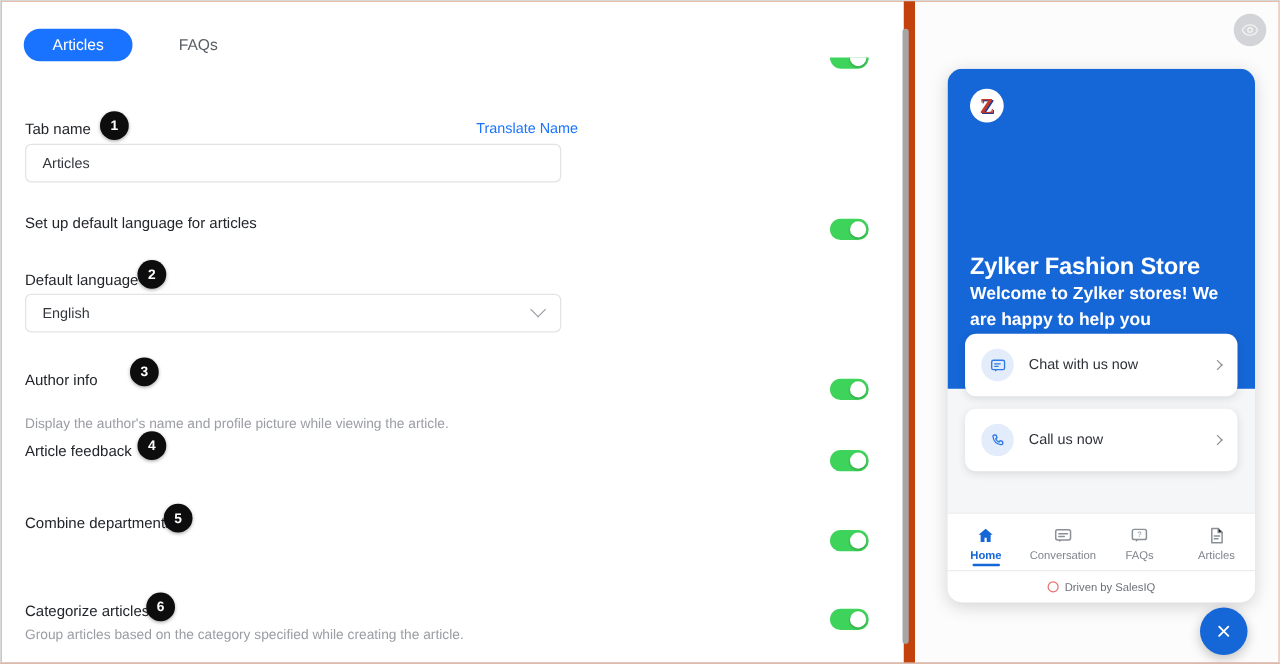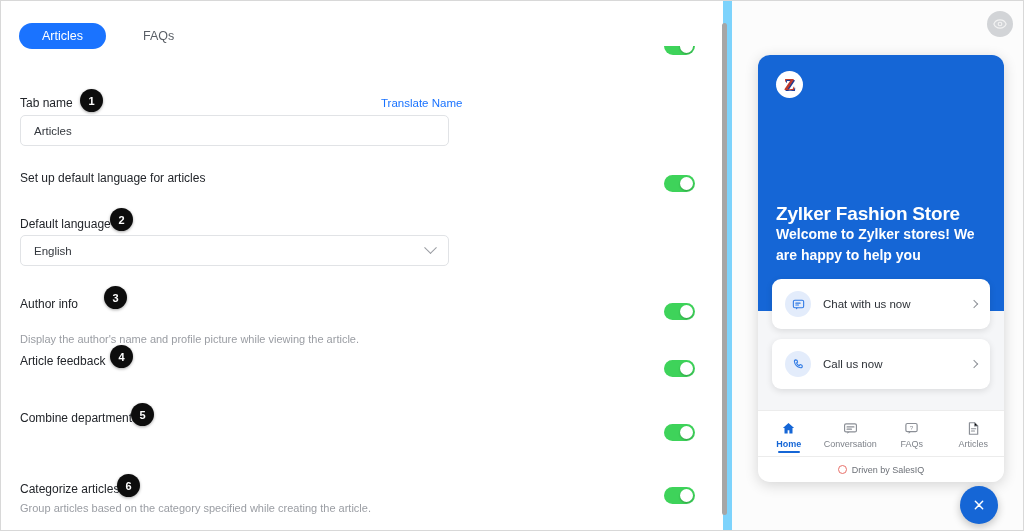--- a/index.html
+++ b/index.html
@@ -5,21 +5,21 @@
   * { box-sizing: border-box; margin: 0; padding: 0; }
   html, body {
     width: 1024px; height: 531px;
     font-family: "Liberation Sans", sans-serif;
     background: #ffffff;
     overflow: hidden;
   }
   #root {
     position: relative;
     width: 1024px; height: 531px;
-    background: #7dd3fc;
+    background: #c2410c;
     border: 1px solid #d8d8d8;
     overflow: hidden;
   }
 
   
   #settings-pane {
     position: absolute;
     left: 0; top: 0;
     width: 722px; height: 531px;
     background: #fff;
@@ -222,21 +222,20 @@
   .action-card {
     position: absolute;
     left: 14px;
     width: 218px; height: 50px;
     background: #ffffff;
     border-radius: 9px;
     box-shadow: 0 2px 7px rgba(0,0,0,.11);
     display: flex; align-items: center;
     padding: 0 13px;
     cursor: pointer;
-    margin-top: 12px;
   }
   #action-chat { top: 212px; }
   #action-call { top: 272px; }
   .action-icon {
     width: 26px; height: 26px;
     border-radius: 50%;
     background: #e3ecfb;
     display: flex; align-items: center; justify-content: center;
     flex: none;
   }

